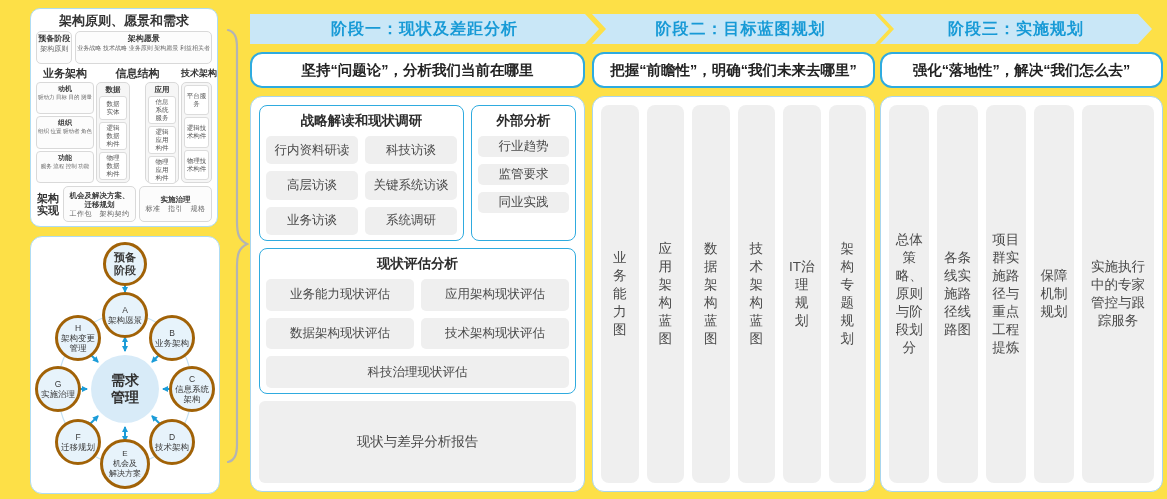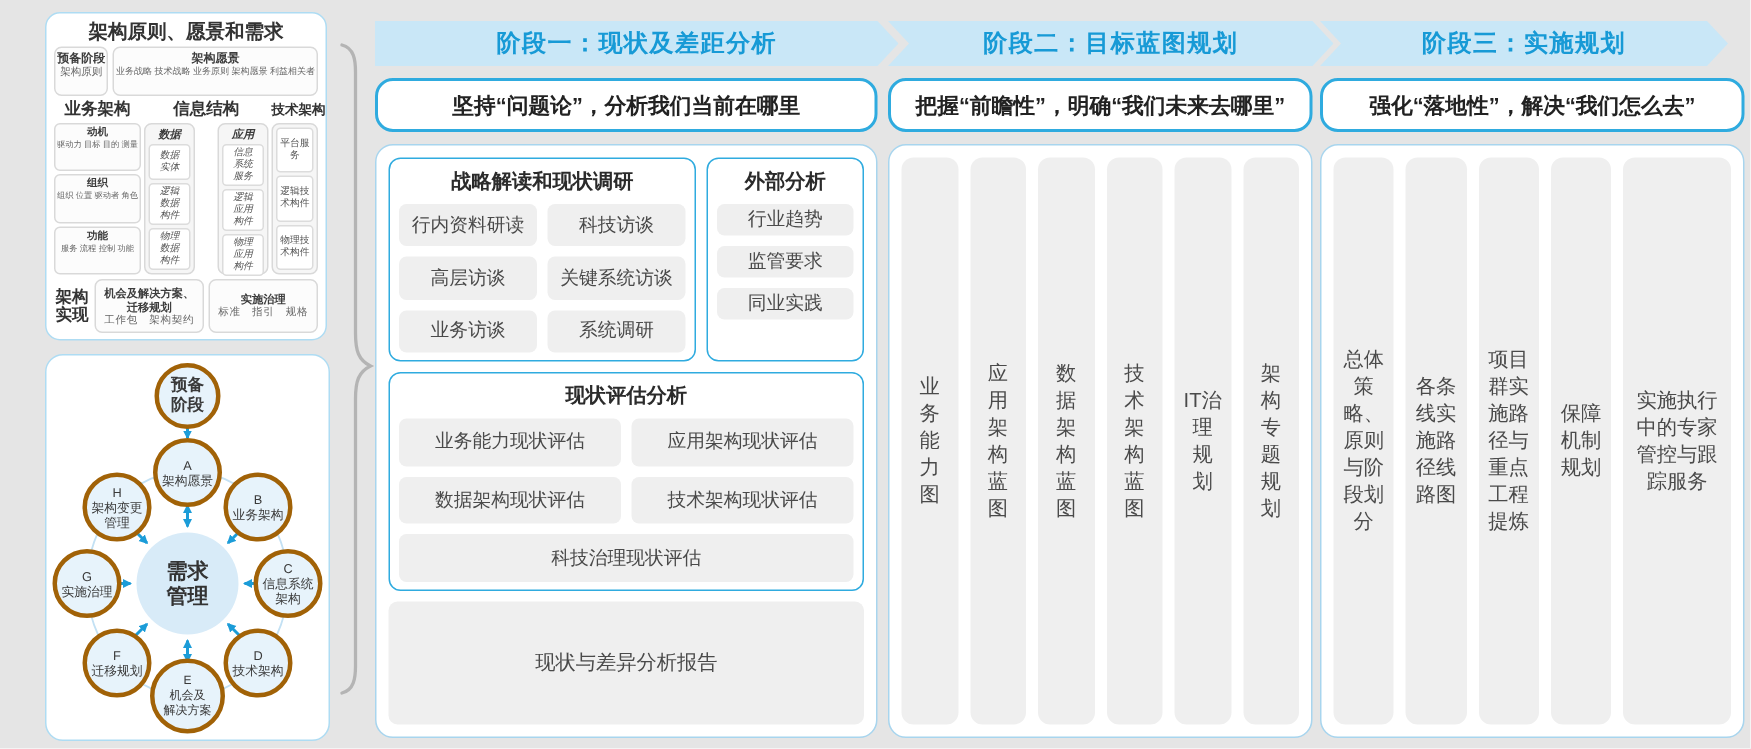--- a/index.html
+++ b/index.html
@@ -1,17 +1,17 @@
 <!DOCTYPE html>
 <html><head>
 <meta charset="utf-8">
 <style>
   html,body{margin:0;padding:0;background:#fff;}
   body{font-family:"Liberation Sans","DejaVu Sans",sans-serif;color:#333;}
-  .canvas{position:relative;width:1167px;height:499px;background:#e5e5e5;overflow:hidden;}
+  .canvas{position:relative;width:1167px;height:499px;background:#fde047;overflow:hidden;}
 
   
   .lt{position:absolute;left:30px;top:8px;width:188px;height:219px;border:1px solid #aedcf3;
       border-radius:10px;background:#fff;box-sizing:border-box;padding:4px 5px;
       display:flex;flex-direction:column;gap:3px;}
   .lt-title{font-size:13px;font-weight:bold;color:#333;text-align:center;line-height:15px;}
   .sbox{border:1px solid #d9d9d9;border-radius:5px;background:#fcfcfc;text-align:center;
         box-sizing:border-box;padding:2px 1px;}
   .row1{display:flex;gap:3px;height:33px;}
   .prep{width:50px;}
@@ -23,21 +23,21 @@
   .req .sbox-c{font-size:7.5px;letter-spacing:1px;}
   .cols{display:flex;gap:2px;flex:1;min-height:0;}
   .colh{font-size:11px;font-weight:bold;text-align:center;color:#333;white-space:nowrap;line-height:13px;}
   .colh.tech-h{font-size:9px;}
   .col-biz{width:58px;display:flex;flex-direction:column;gap:2px;}
   .bizbox{border:1px solid #d9d9d9;border-radius:4px;background:#fcfcfc;flex:1;text-align:center;
           padding:1px 0;overflow:hidden;}
   .biz-t{font-size:7px;font-weight:bold;line-height:9px;color:#3c3c3c;}
   .biz-c{font-size:5.5px;color:#666;white-space:nowrap;line-height:8px;}
   .col-info{flex:1;display:flex;flex-direction:column;gap:2px;min-width:0;}
-  .subcols{display:flex;gap:15px;flex:1;min-height:0;font-style:italic;}
+  .subcols{display:flex;gap:15px;flex:1;min-height:0;}
   .subcol{border:1px solid #d9d9d9;border-radius:5px;background:#f6f6f6;padding:2px;flex:1;
           display:flex;flex-direction:column;gap:2px;min-width:0;}
   .subcol-t{font-size:7.5px;font-weight:bold;text-align:center;color:#3c3c3c;line-height:9px;}
   .subitem{background:#fff;border:1px solid #dcdcdc;border-radius:3px;font-size:6.5px;color:#555;
            text-align:center;flex:1;display:flex;align-items:center;justify-content:center;
            line-height:8px;padding:1px 4px;}
   .col-tech{width:31px;display:flex;flex-direction:column;gap:2px;}
   .col-tech .subitem{padding:1px 1px;}
   .real{display:flex;gap:3px;height:36px;align-items:stretch;}
   .real-label{font-size:11px;font-weight:bold;color:#333;white-space:pre-line;line-height:12px;

